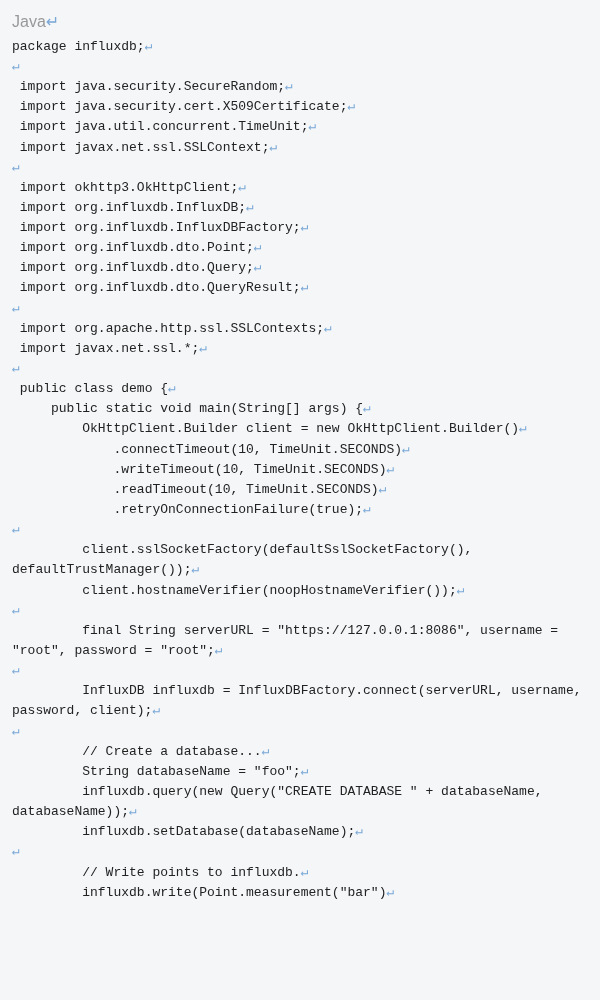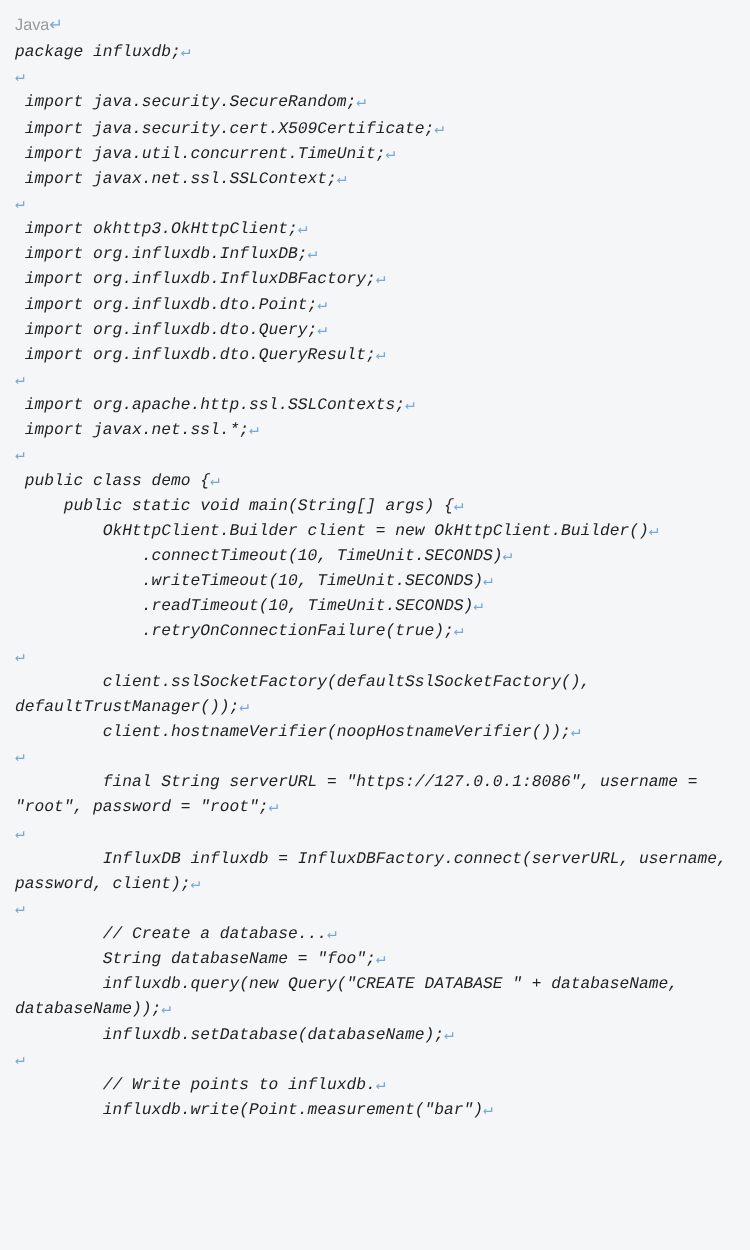--- a/index.html
+++ b/index.html
@@ -8,28 +8,28 @@
     font-family: "Consolas", "Monaco", "Courier New", monospace;
     font-size: 13px;
     line-height: 1.55;
     color: #222;
     padding: 10px 12px;
     width: 600px;
   }
   .lang-label {
     color: #999;
     font-family: -apple-system, BlinkMacSystemFont, "Segoe UI", sans-serif;
-    font-size: 13px;
+    font-size: 16px;
     margin-bottom: 2px;
   }
   .code {
     white-space: pre-wrap;
     word-wrap: break-word;
   }
-  .line { display: block; font-style: italic; }
+  .line { display: block; }
   .arrow {
     color: #7aa8d6;
     font-weight: normal;
   }
 </style>
 </head>
 <body>
 
 <div class="lang-label">
   <span>Java</span><span class="arrow">↵</span>

